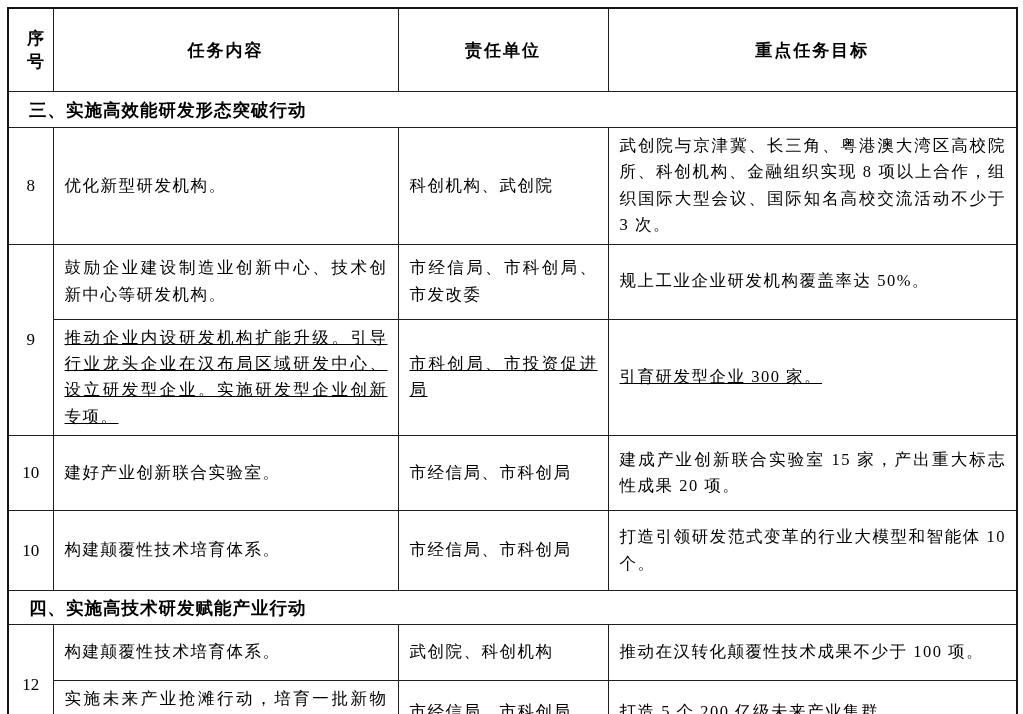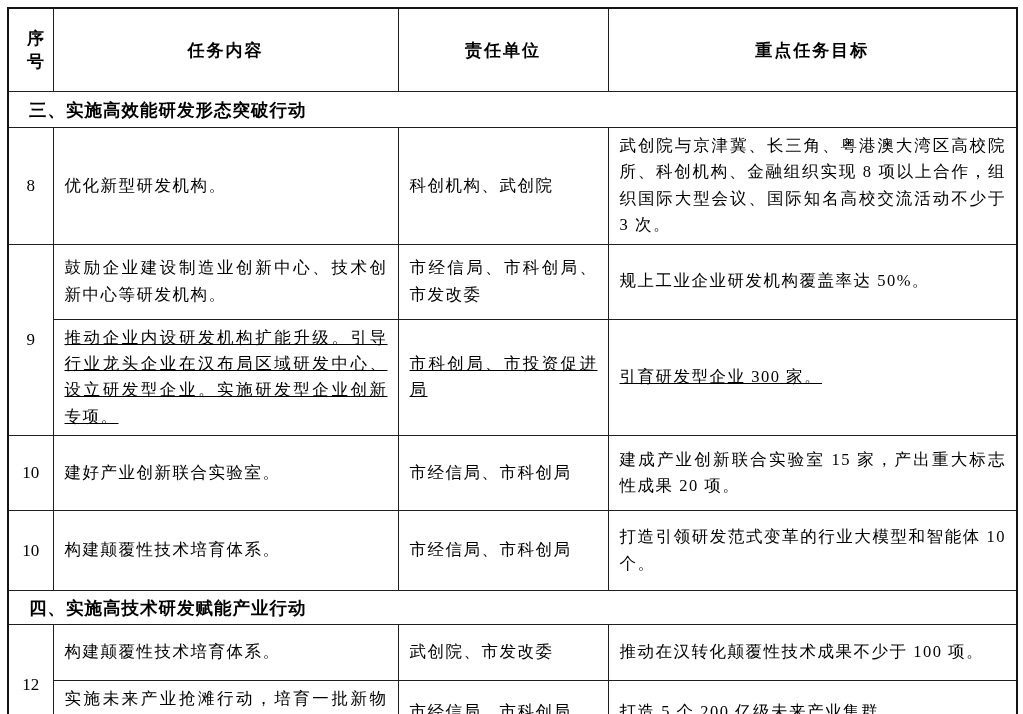--- a/index.html
+++ b/index.html
@@ -132,21 +132,21 @@
       <td class="text-cell">打造引领研发范式变革的行业大模型和智能体 10 个。</td>
     </tr>
 
     <tr class="section-row h-sec4">
       <td colspan="4">四、实施高技术研发赋能产业行动</td>
     </tr>
 
     <tr class="h-r12a">
       <td class="num-cell" rowspan="2">12</td>
       <td class="text-cell">构建颠覆性技术培育体系。</td>
-      <td class="text-cell">武创院、市发改委</td>
+      <td class="text-cell">武创院、科创机构</td>
       <td class="text-cell">推动在汉转化颠覆性技术成果不少于 100 项。</td>
     </tr>
     <tr class="h-r12b">
       <td class="text-cell">实施未来产业抢滩行动，培育一批新物种企业。</td>
       <td class="text-cell">市经信局、市科创局</td>
       <td class="text-cell">打造 5 个 200 亿级未来产业集群。</td>
     </tr>
   </tbody>
     </table>
 </div>

